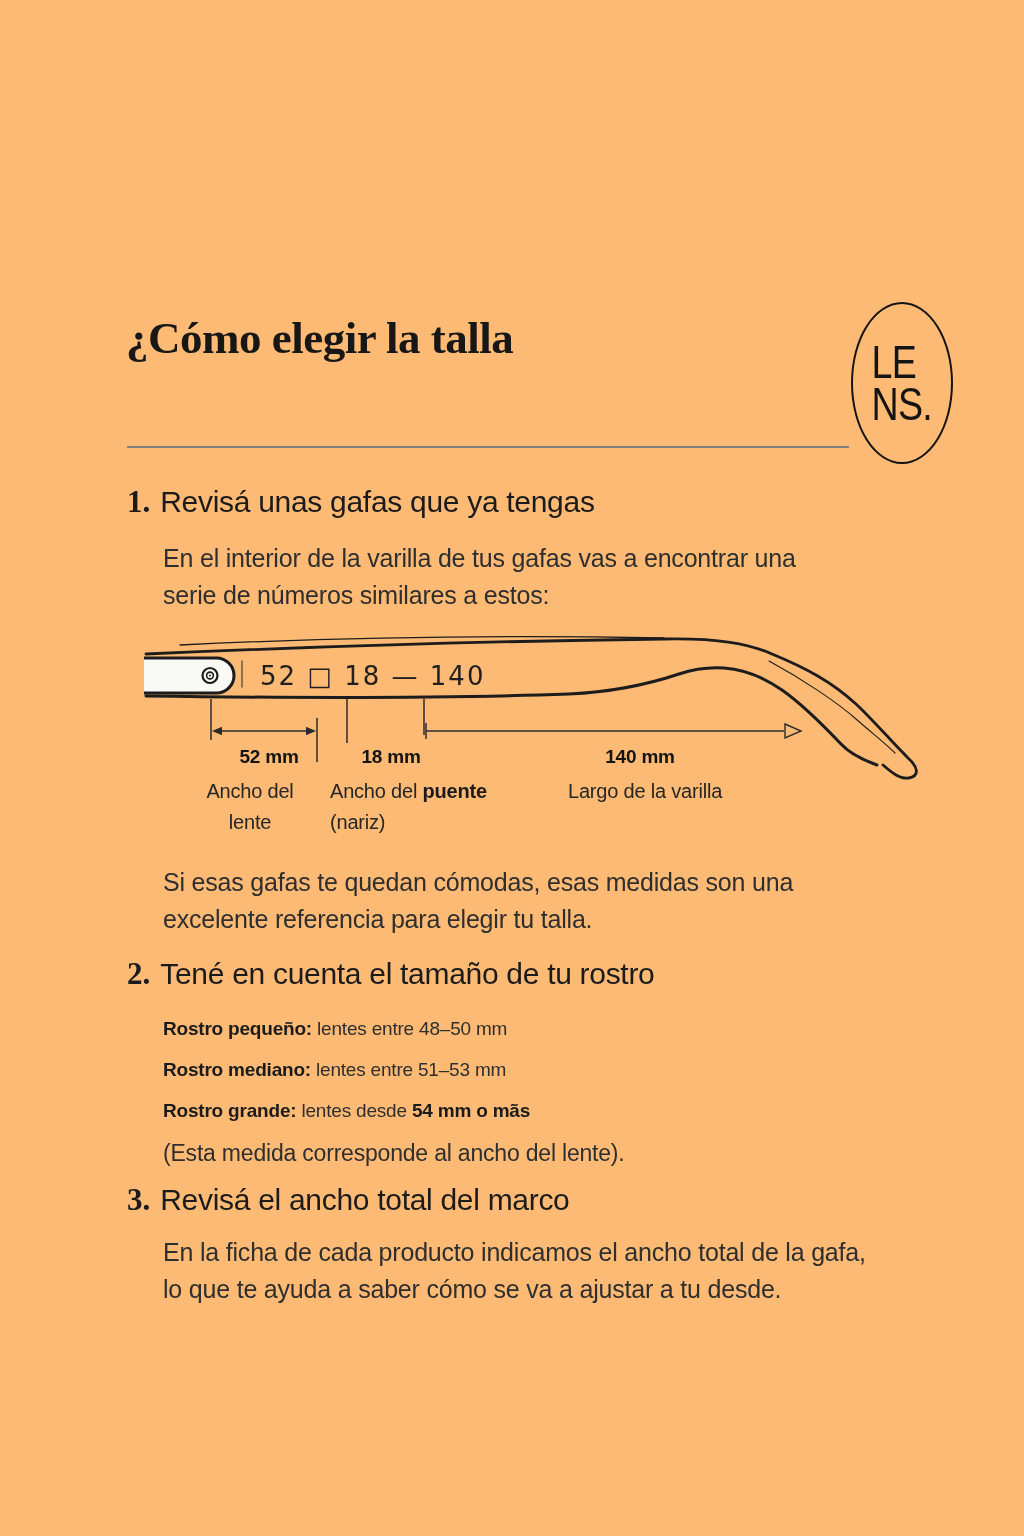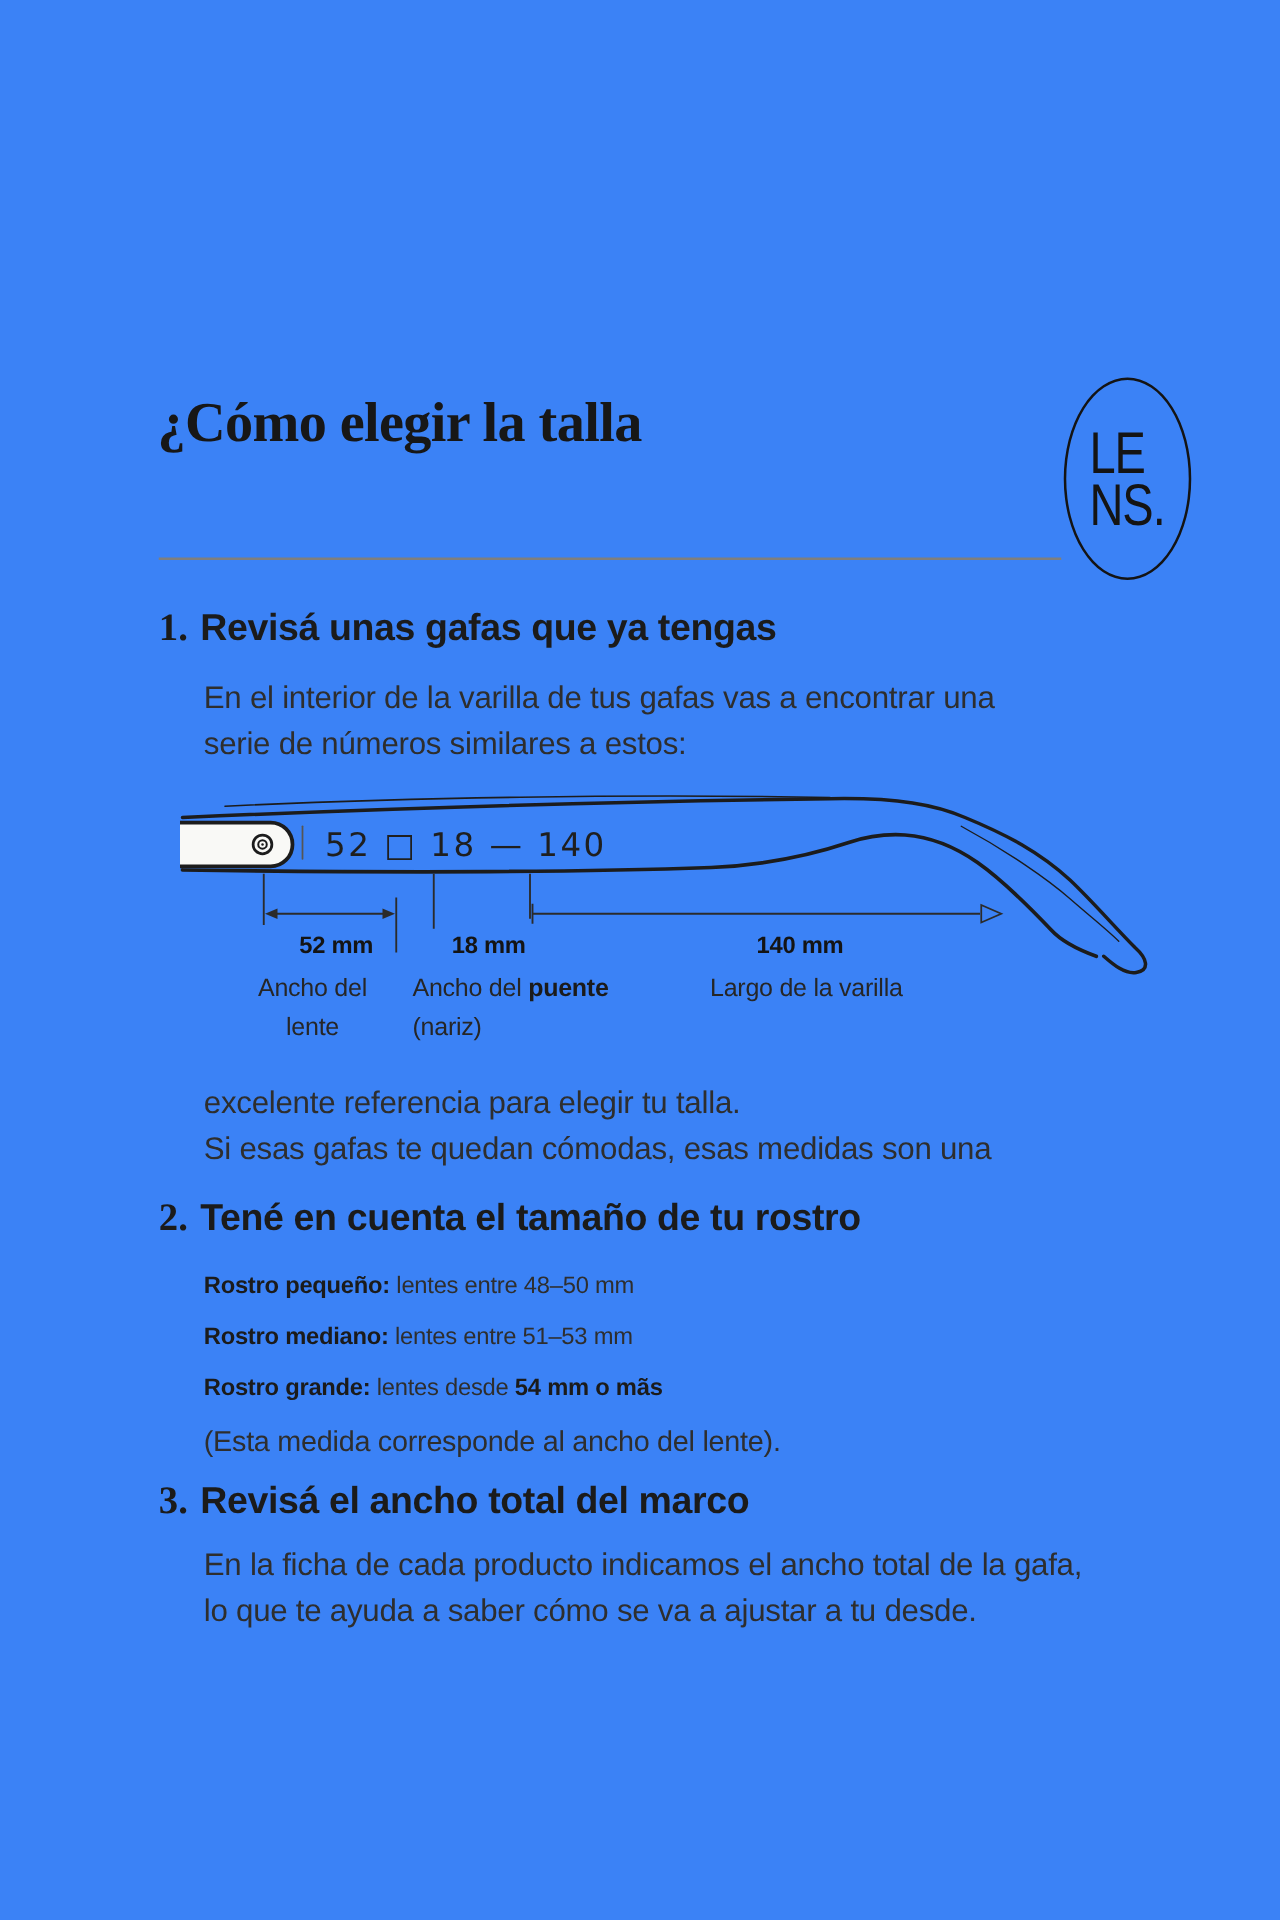--- a/index.html
+++ b/index.html
@@ -1,20 +1,20 @@
 <!DOCTYPE html>
 <html><head>
 <meta charset="utf-8">
 <style>
   html,body{margin:0;padding:0;background:#e9e9e7;}
   .page{
     position:relative;
     width:1024px;height:1536px;
     margin:0 auto;
-    background:#3b82f6;
+    background:#fdba74;
     overflow:hidden;
     font-family:"Liberation Sans","DejaVu Sans",sans-serif;
     color:#2e2e2e;
   }
   .abs{position:absolute;}
   .nowrap{white-space:nowrap;}
 
   
   .title{
     left:126px;top:310px;
@@ -48,21 +48,21 @@
   .heading{
     display:flex;align-items:baseline;gap:10px;
     left:127px;
     color:#1b1b1b;
   }
   .heading .num{
     font-family:"Liberation Serif","DejaVu Serif",serif;
     font-weight:700;font-size:31px;
   }
   .heading .txt{
-    font-weight:700;font-size:30px;letter-spacing:-0.3px;
+    font-weight:400;font-size:30px;letter-spacing:-0.3px;
   }
   .body-text{
     left:163px;
     font-size:25px;line-height:37px;letter-spacing:-0.2px;
     color:#2e2e2e;
   }
   .list{
     left:163px;font-size:19px;letter-spacing:-0.2px;
   }
   .list-row{height:41px;line-height:41px;}
@@ -173,22 +173,22 @@
     <div class="dim-label" style="left:186px;width:260px;">
       <div class="nowrap">
         <span>Ancho del </span><span class="b">puente</span>
       </div>
       <div>(nariz)</div>
     </div>
     <div class="dim-label nowrap" style="left:424px;width:280px;">Largo de la varilla</div>
   </div>
 
   <div class="abs body-text" style="top:864px;">
+    <div class="nowrap">Si esas gafas te quedan cómodas, esas medidas son una</div>
     <div class="nowrap">excelente referencia para elegir tu talla.</div>
-    <div class="nowrap">Si esas gafas te quedan cómodas, esas medidas son una</div>
   </div>
 
   <div class="abs heading" style="top:956px;">
     <span class="num">2.</span>
     <span class="txt">Tené en cuenta el tamaño de tu rostro</span>
   </div>
 
   <div class="abs list" style="top:1008px;">
     <div class="list-row nowrap">
       <span class="b">Rostro pequeño:</span><span> lentes entre 48–50 mm</span><span class="b"></span>

